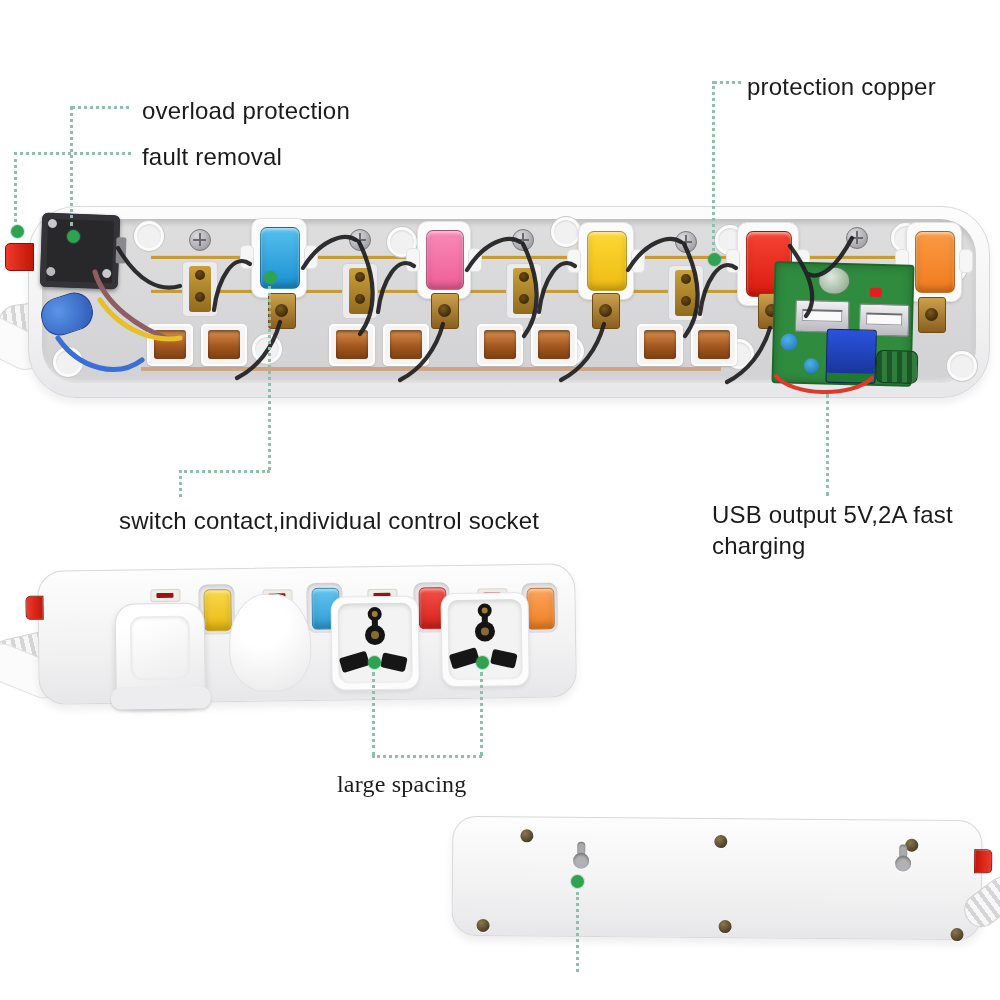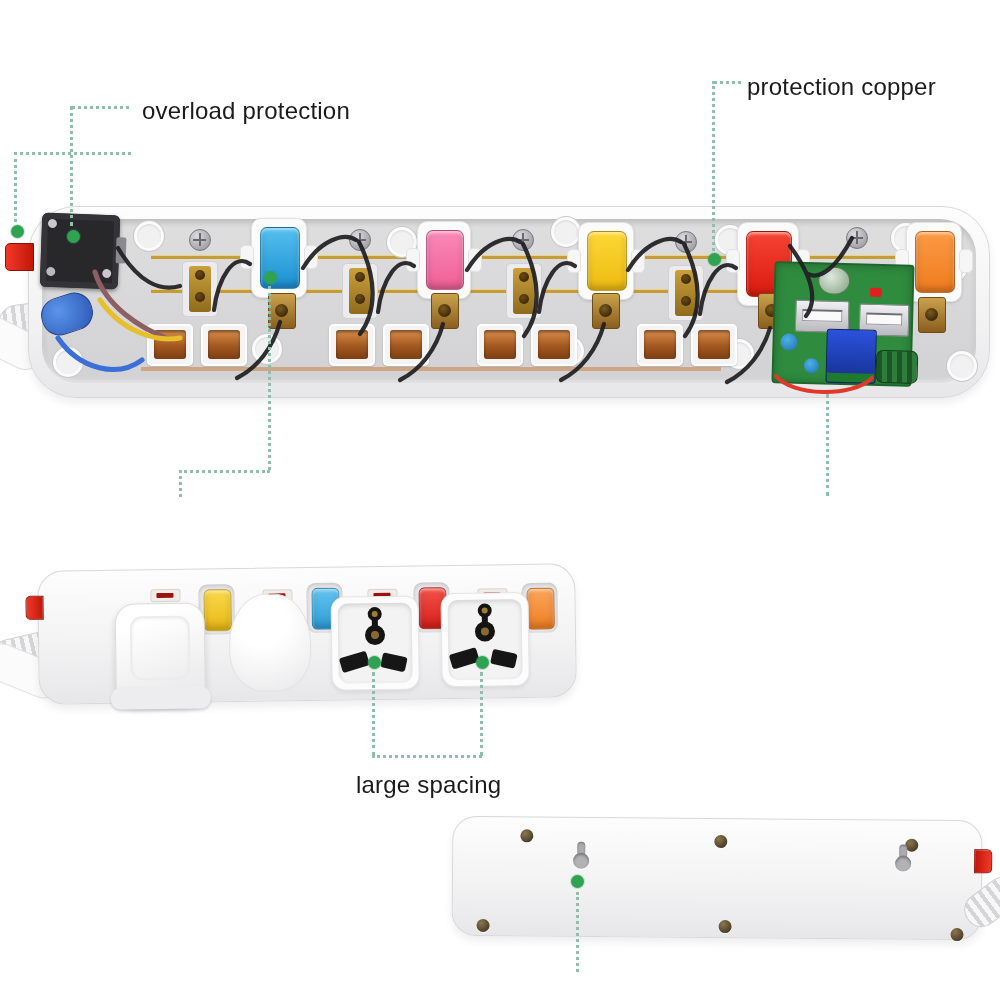--- a/index.html
+++ b/index.html
@@ -327,36 +327,39 @@
   <div class="corr abs" style="left:962px;top:845px;width:58px;height:32px;border-radius:16px;transform:rotate(-37deg);"></div>
 
   <div class="lh" style="left:72px;top:66px;width:57px;"></div>
   <div class="lv" style="left:70px;top:66px;height:120px;"></div>
   <div class="gdot" style="left:67px;top:190px;"></div>
   <div class="label" style="left:142px;top:55px;">overload protection</div>
 
   <div class="lh" style="left:14px;top:112px;width:117px;"></div>
   <div class="lv" style="left:14px;top:112px;height:70px;"></div>
   <div class="gdot" style="left:11px;top:185px;"></div>
+  <div class="label" style="left:142px;top:101px;">fault removal</div>
 
   <div class="lh" style="left:714px;top:41px;width:27px;"></div>
   <div class="lv" style="left:712px;top:41px;height:170px;"></div>
   <div class="gdot" style="left:708px;top:213px;"></div>
   <div class="label" style="left:747px;top:31px;">protection copper</div>
 
   <div class="lv" style="left:268px;top:246px;height:184px;"></div>
   <div class="lh" style="left:179px;top:430px;width:91px;"></div>
   <div class="lv" style="left:179px;top:430px;height:27px;"></div>
   <div class="gdot" style="left:264px;top:231px;"></div>
+  <div class="label" style="left:119px;top:465px;">switch contact,individual control socket</div>
 
   <div class="lv" style="left:826px;top:354px;height:102px;"></div>
+  <div class="label wrap" style="left:712px;top:459px;width:262px;">USB output 5V,2A fast charging</div>
 
   <div class="lv" style="left:372px;top:632px;height:84px;"></div>
   <div class="lv" style="left:480px;top:632px;height:84px;"></div>
   <div class="lh" style="left:372px;top:715px;width:110px;"></div>
   <div class="gdot" style="left:368px;top:616px;"></div>
   <div class="gdot" style="left:476px;top:616px;"></div>
-  <div class="label" style="left:356px;top:729px;">large spacing</div>
+  <div class="label" style="left:337px;top:729px;font-family:Liberation Serif, serif;">large spacing</div>
 
   <div class="lv" style="left:576px;top:852px;height:80px;"></div>
   <div class="gdot" style="left:571px;top:835px;"></div>
 
 </div>
 
 </body></html>

